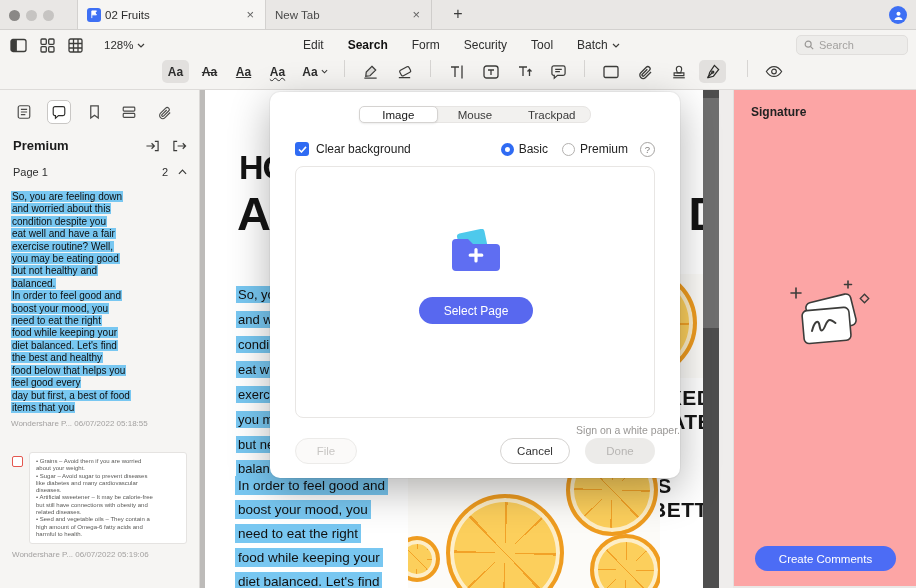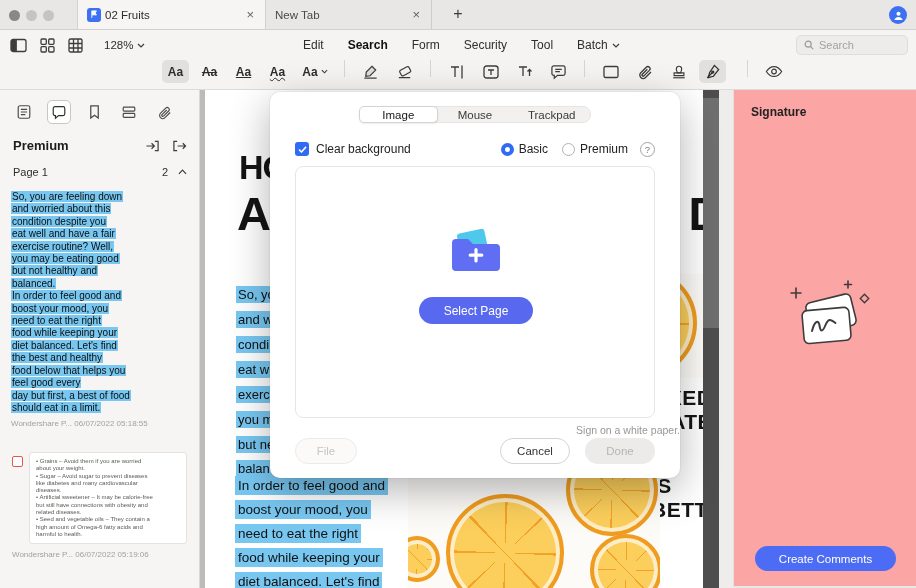--- a/index.html
+++ b/index.html
@@ -343,21 +343,21 @@
     <div class="ln"><span>balanced.</span></div>
     <div class="ln"><span>In order to feel good and</span></div>
     <div class="ln"><span>boost your mood, you</span></div>
     <div class="ln"><span>need to eat the right</span></div>
     <div class="ln"><span>food while keeping your</span></div>
     <div class="ln"><span>diet balanced. Let's find</span></div>
     <div class="ln"><span>the best and healthy</span></div>
     <div class="ln"><span>food below that helps you</span></div>
     <div class="ln"><span>feel good every</span></div>
     <div class="ln"><span>day but first, a best of food</span></div>
-    <div class="ln"><span>should eat in a limit.</span></div>
+    <div class="ln"><span>items that you</span></div>
     <div class="meta" style="margin-top:5px">Wondershare P... 06/07/2022 05:18:55</div>
   </div>
 
   <div class="c2-flag"></div>
   <div class="c2-card">
     <div class="ln">• Grains – Avoid them if you are worried</div>
     <div class="ln">about your weight.</div>
     <div class="ln">• Sugar – Avoid sugar to prevent diseases</div>
     <div class="ln">like diabetes and many cardiovascular</div>
     <div class="ln">diseases.</div>

